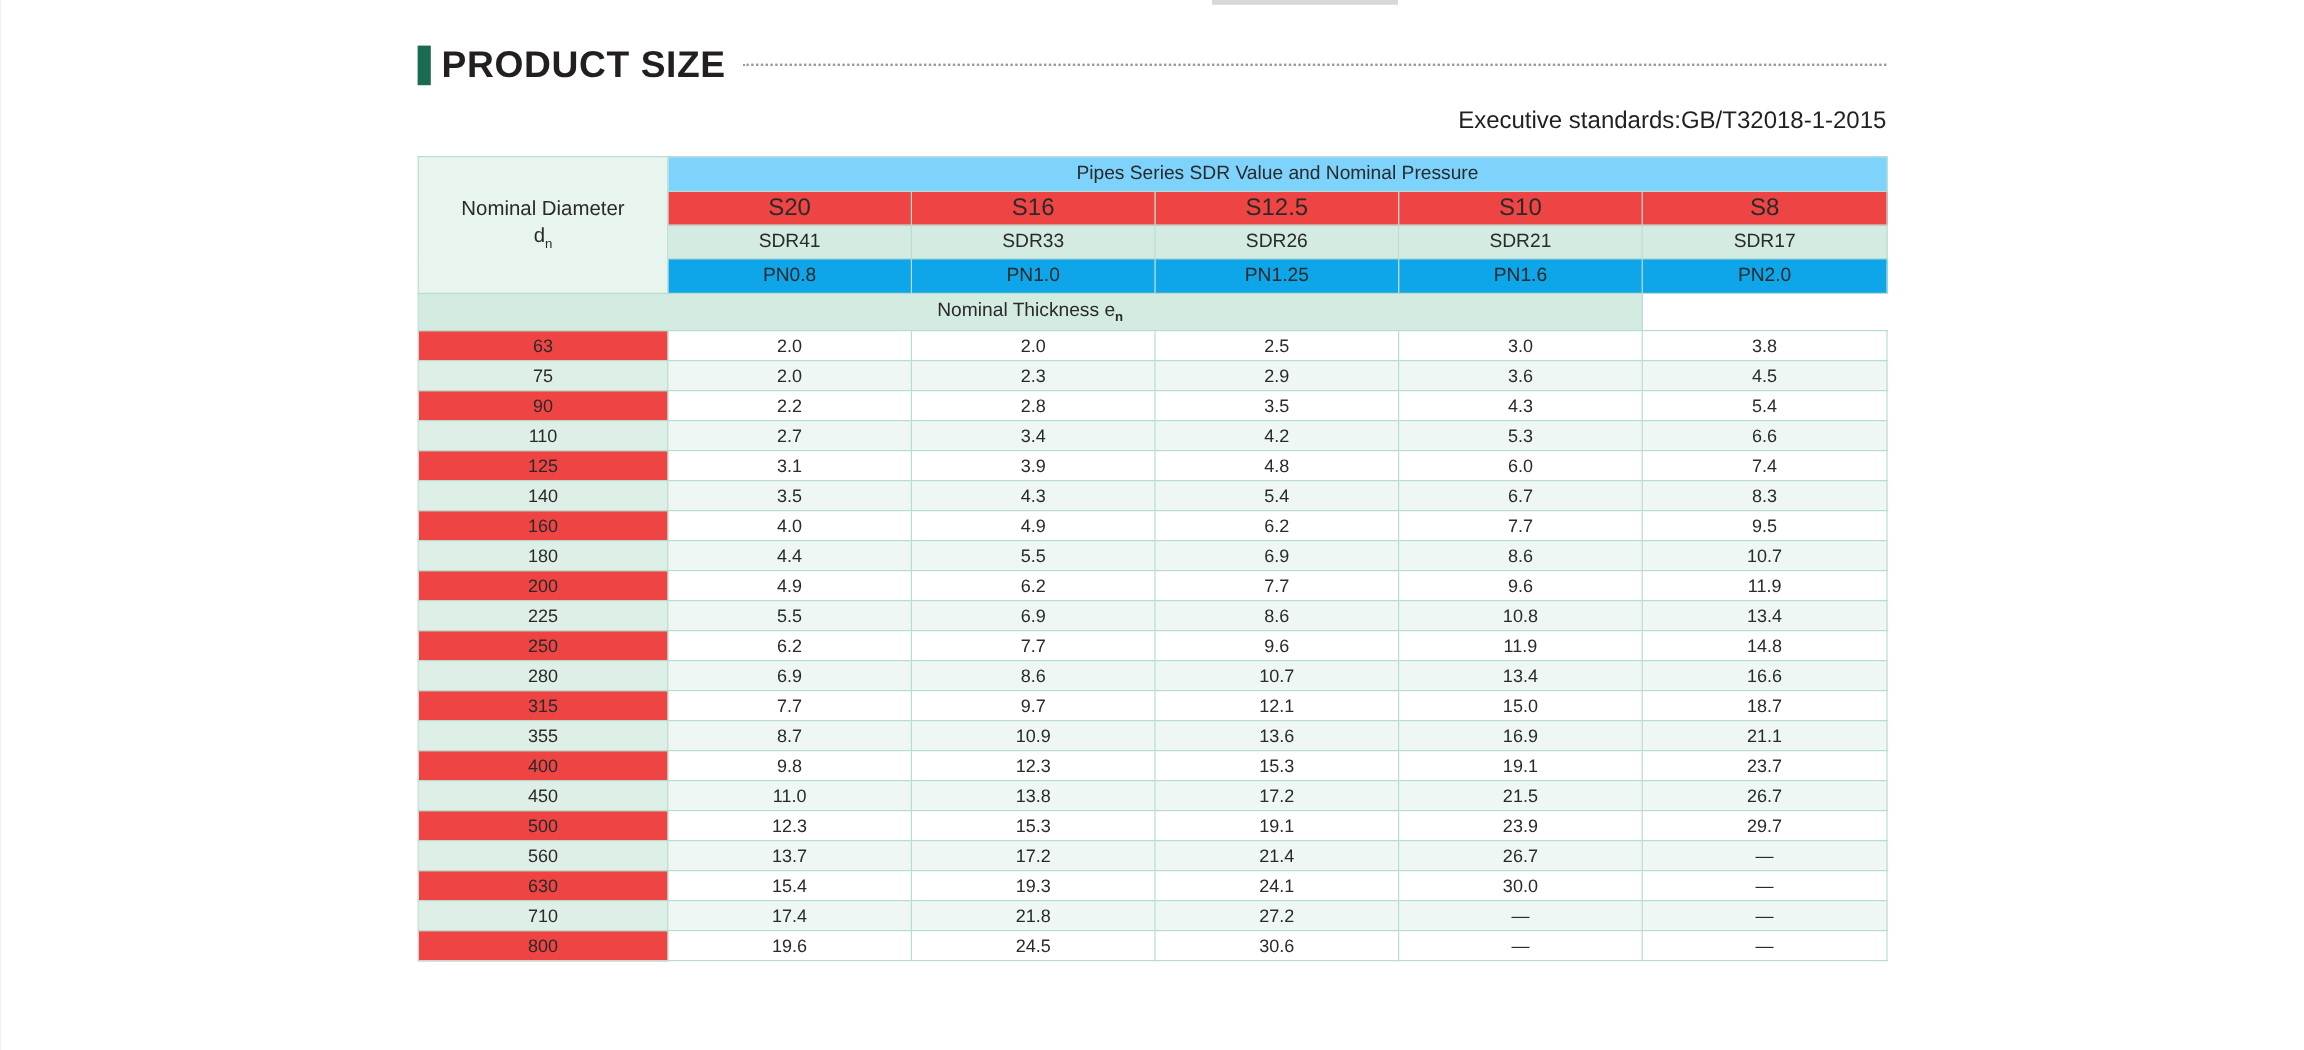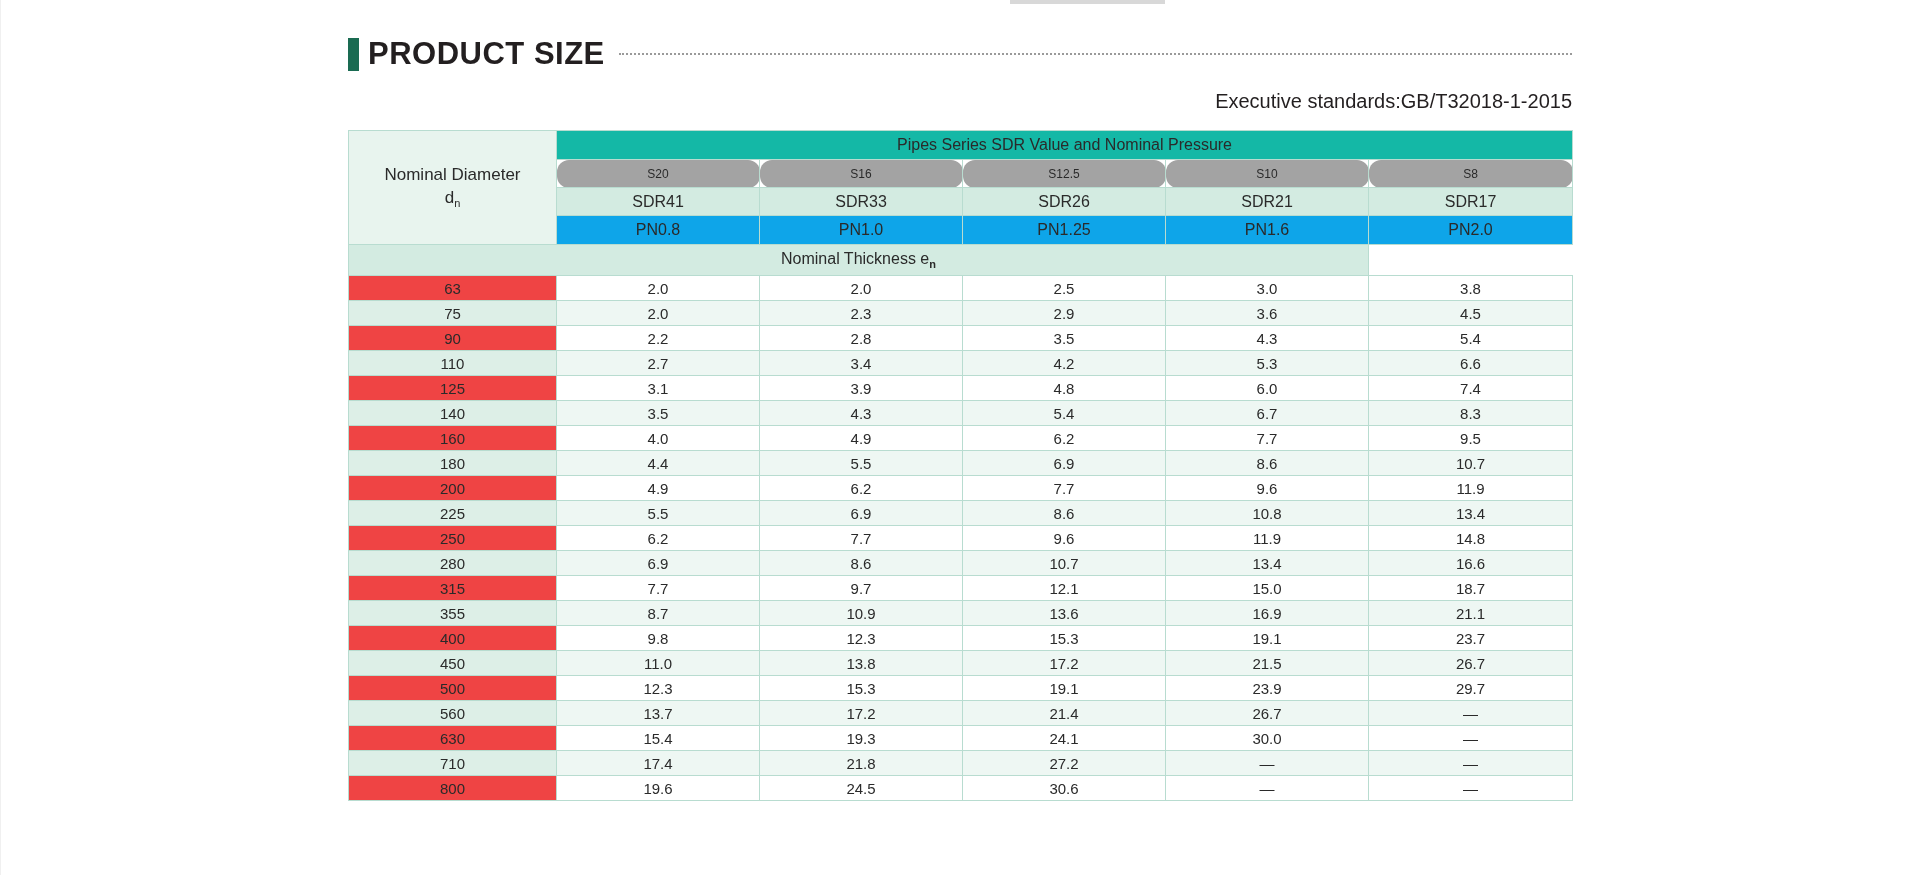--- a/index.html
+++ b/index.html
@@ -73,30 +73,29 @@
   }
   table.size-table td, table.size-table th {
     border: 1px solid #b8dcd0;
     text-align: center;
     vertical-align: middle;
     font-weight: normal;
     color: #2a2a2a;
     padding: 0;
   }
   .hdr-green {
-    background: #14b8a6;
+    background: #7dd3fc;
     font-weight: bold;
     height: 28px;
     font-size: 16px;
   }
   .hdr-light {
-    background: #a3a3a3;
+    background: #ef4444;
     height: 27px;
-    font-size: 12px;
-    border-radius: 12px;
+    font-size: 20px;
   }
   .hdr-mid {
     background: #d3ebe1;
     height: 27px;
     font-size: 16px;
   }
   .hdr-pn {
     background: #0ea5e9;
     height: 28px;
     font-size: 16px;

